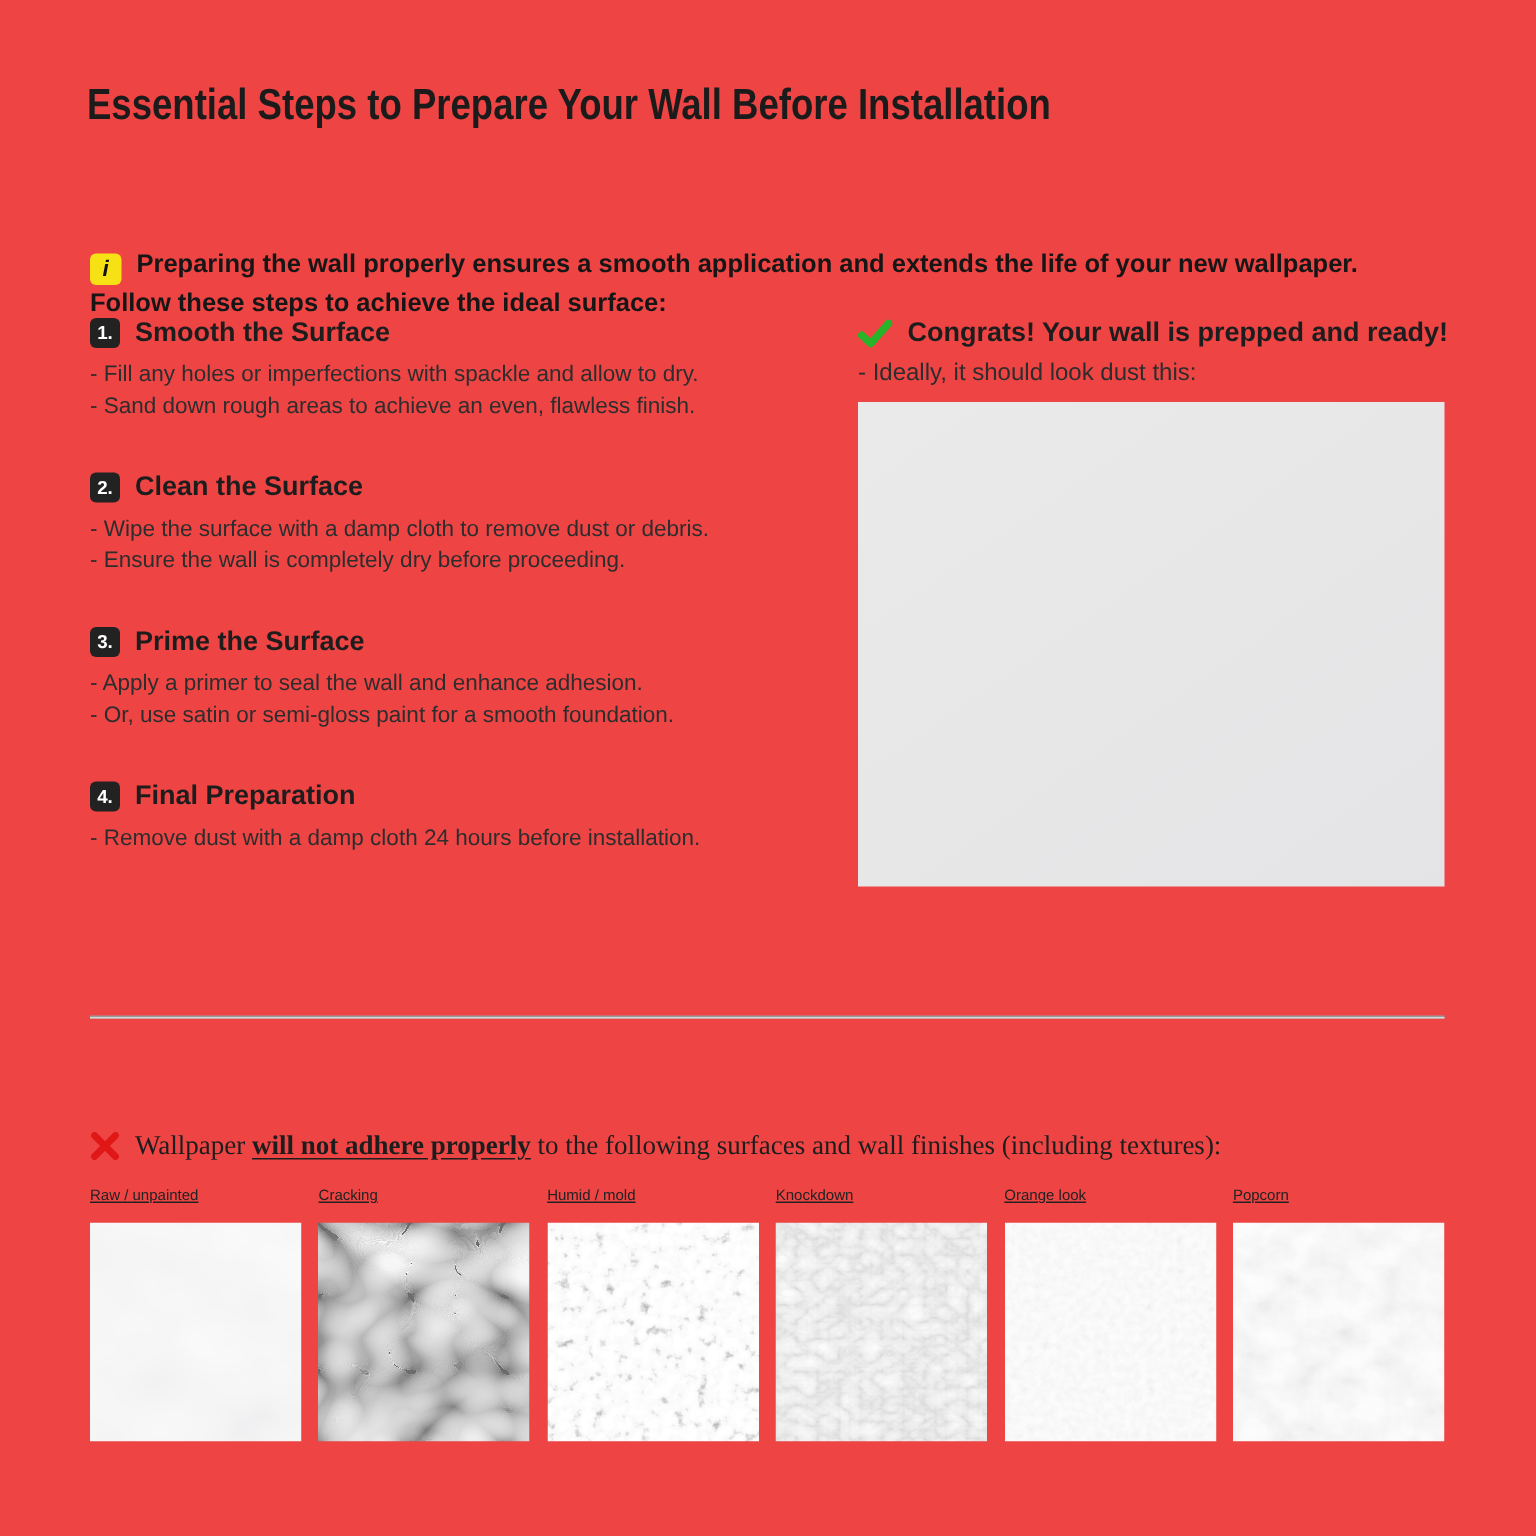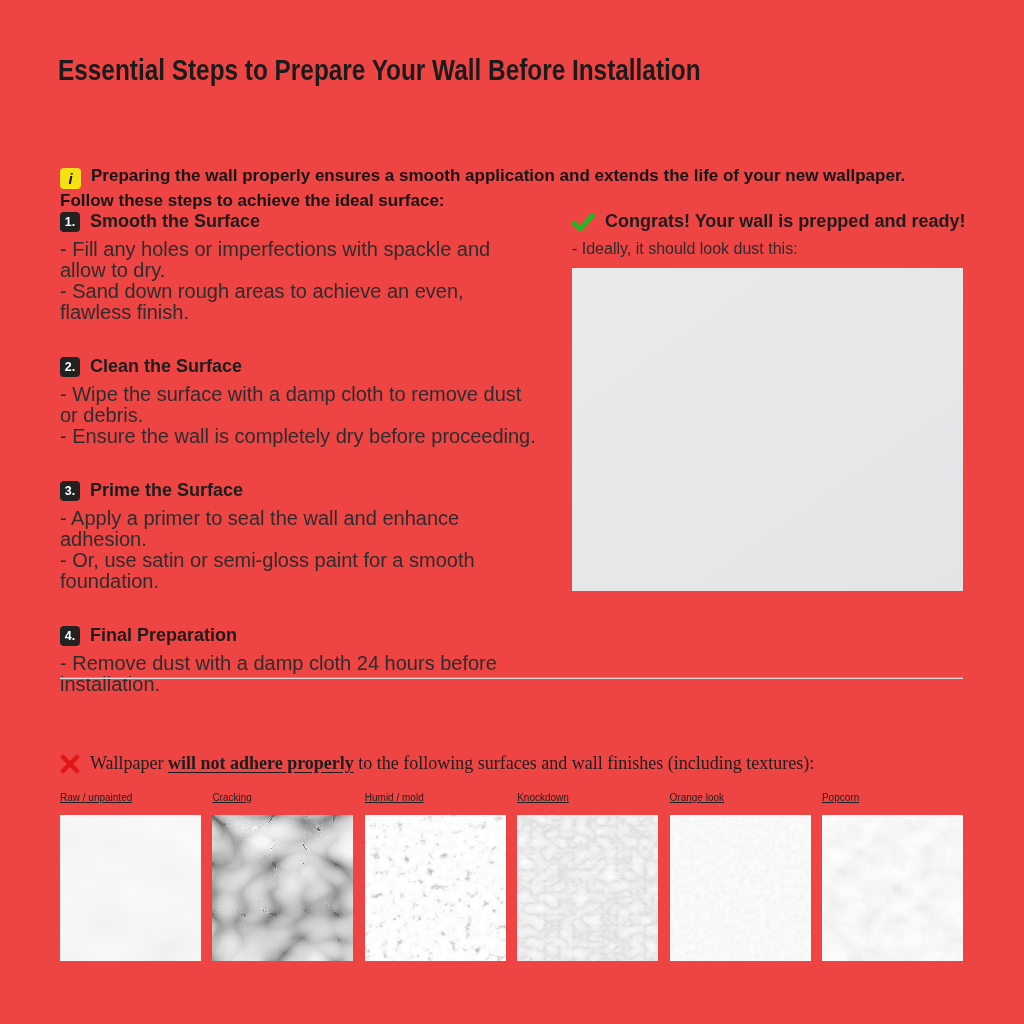--- a/index.html
+++ b/index.html
@@ -76,21 +76,21 @@
     line-height: 20px;
     margin-right: 10px;
     flex: 0 0 auto;
   }
   .step-title {
     font-size: 18px;
     font-weight: bold;
     color: #1d1d1d;
   }
   .step-bullet {
-    font-size: 20px;
+    font-size: 15px;
     line-height: 21px;
     color: #2d2d2d;
   }
 
   
   .right-col {
     position: absolute;
     left: 572px; top: 211px;
     width: 391px;
   }

